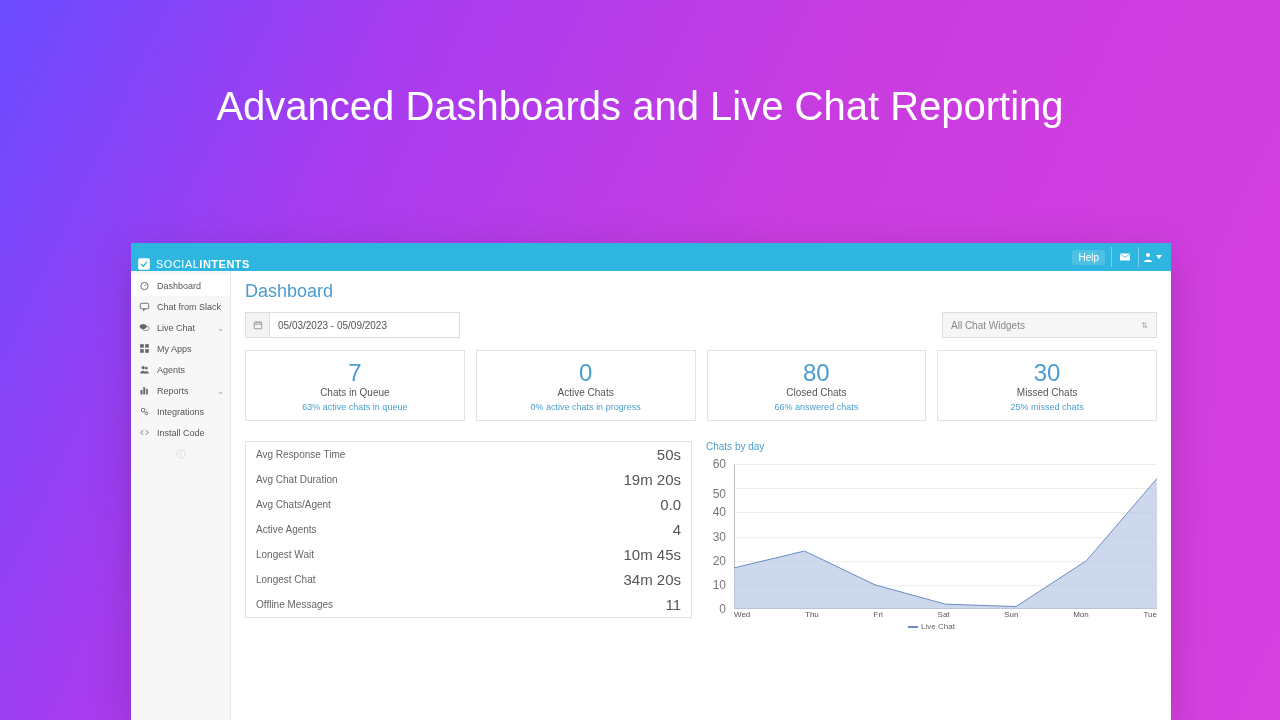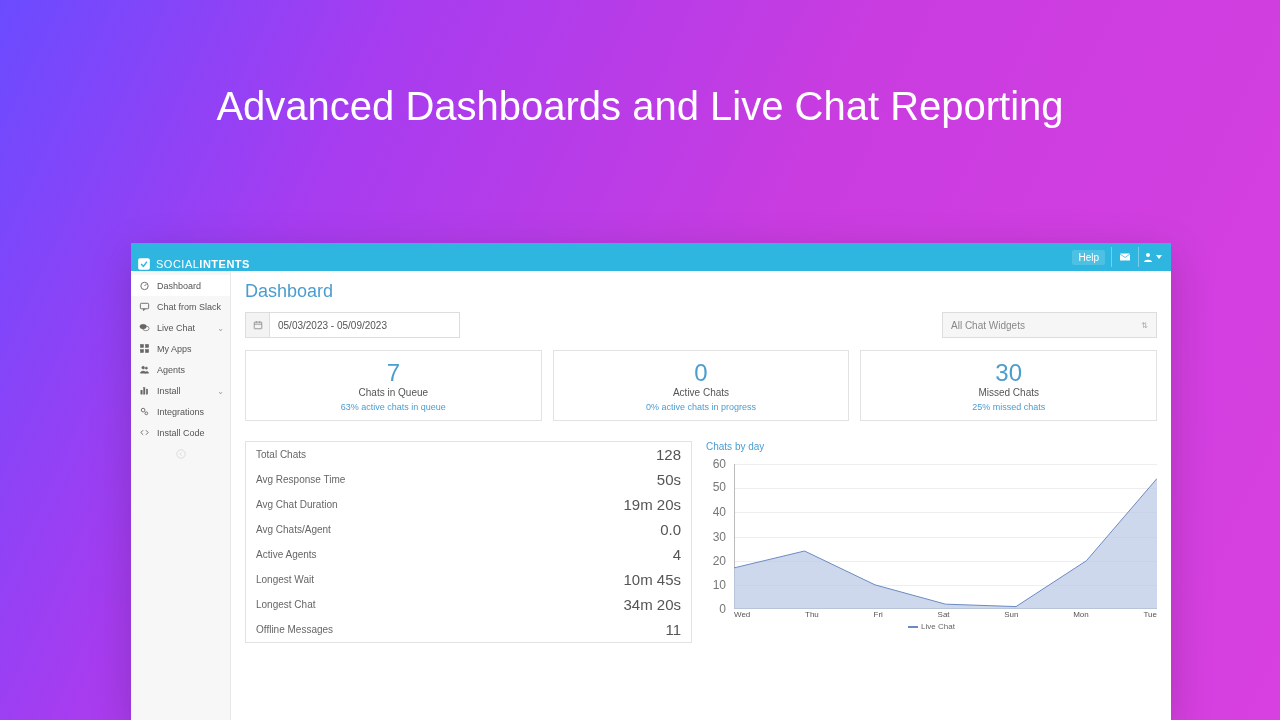--- a/index.html
+++ b/index.html
@@ -170,21 +170,21 @@
             <span>Agents</span>
           </div>
           <div class="side-item">
             <span class="side-icon">
               <svg viewBox="0 0 24 24">
                 <rect x="4" y="12" width="3" height="8" fill="#666"></rect>
                 <rect x="10" y="6" width="3" height="14" fill="#666"></rect>
                 <rect x="16" y="9" width="3" height="11" fill="#666"></rect>
               </svg>
             </span>
-            <span>Install</span>
+            <span>Reports</span>
             <span class="side-caret">⌄</span>
           </div>
           <div class="side-item">
             <span class="side-icon">
               <svg viewBox="0 0 24 24">
                 <circle cx="9" cy="9" r="4" fill="none" stroke="#666" stroke-width="2"></circle>
                 <circle cx="16" cy="16" r="3" fill="none" stroke="#666" stroke-width="2"></circle>
               </svg>
             </span>
             <span>Integrations</span>
@@ -232,33 +232,34 @@
             <div class="stat-num">7</div>
             <div class="stat-label">Chats in Queue</div>
             <div class="stat-sub">63% active chats in queue</div>
           </div>
           <div class="stat-card">
             <div class="stat-num">0</div>
             <div class="stat-label">Active Chats</div>
             <div class="stat-sub">0% active chats in progress</div>
           </div>
           <div class="stat-card">
+            <div class="stat-num">80</div>
+            <div class="stat-label">Closed Chats</div>
+            <div class="stat-sub">66% answered chats</div>
+          </div>
+          <div class="stat-card">
             <div class="stat-num">30</div>
             <div class="stat-label">Missed Chats</div>
             <div class="stat-sub">25% missed chats</div>
           </div>
         </div>
 
       <div class="panels">
         <div class="panel-left">
           <div class="detail-box" id="details-box">
-              <div class="detail-row">
-                <span>Total Chats</span>
-                <span class="detail-val">128</span>
-              </div>
               <div class="detail-row">
                 <span>Avg Response Time</span>
                 <span class="detail-val">50s</span>
               </div>
               <div class="detail-row">
                 <span>Avg Chat Duration</span>
                 <span class="detail-val">19m 20s</span>
               </div>
               <div class="detail-row">
                 <span>Avg Chats/Agent</span>
@@ -284,21 +285,21 @@
         </div>
         <div class="panel-right">
           <div class="panel-title">Chats by day</div>
           <div class="chart">
             <div class="y-axis" id="y-axis">
                 <div class="y-tick" style="top: 145px;">0</div>
                 <div class="y-tick" style="top: 120.833px;">10</div>
                 <div class="y-tick" style="top: 96.6667px;">20</div>
                 <div class="y-tick" style="top: 72.5px;">30</div>
                 <div class="y-tick" style="top: 48.3333px;">40</div>
-                <div class="y-tick" style="top: 23px;">50</div>
+                <div class="y-tick" style="top: 30px;">50</div>
                 <div class="y-tick" style="top: 0px;">60</div>
               </div>
             <div class="grid-area" id="grid-area">
                 <div class="grid-line" style="top: 120.833px;"></div>
                 <div class="grid-line" style="top: 96.6667px;"></div>
                 <div class="grid-line" style="top: 72.5px;"></div>
                 <div class="grid-line" style="top: 48.3333px;"></div>
                 <div class="grid-line" style="top: 24.1667px;"></div>
                 <div class="grid-line" style="top: 0px;"></div>
               </div>

